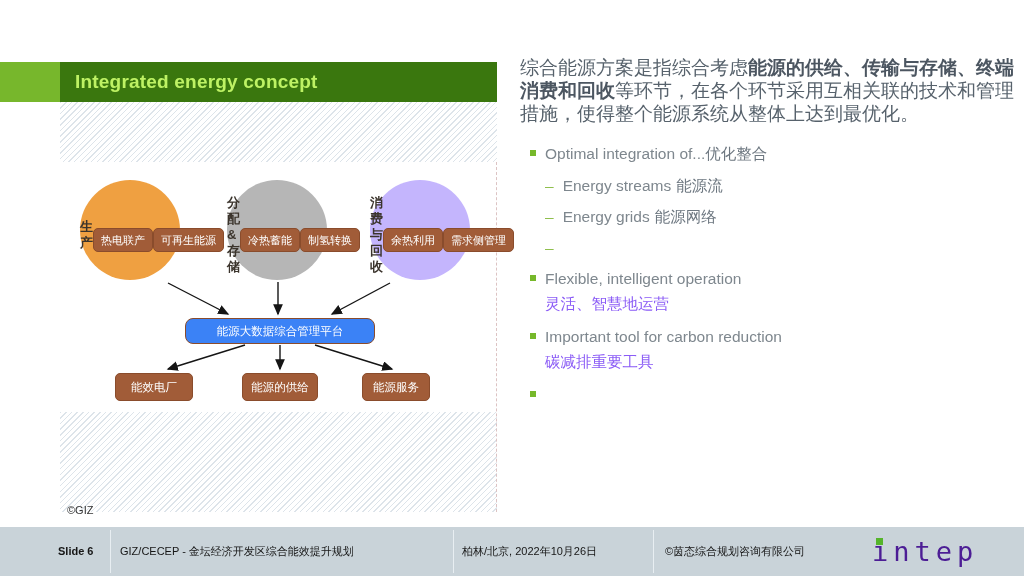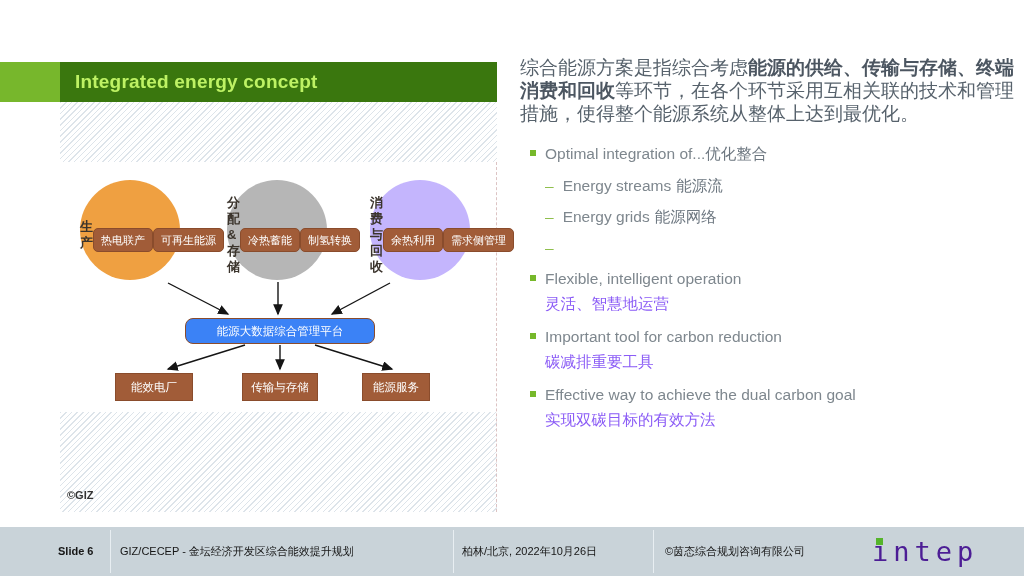--- a/index.html
+++ b/index.html
@@ -10,36 +10,36 @@
   .accent{position:absolute;left:0;top:62px;width:60px;height:40px;background:#77b72c;}
   .titlebar{position:absolute;left:60px;top:62px;width:437px;height:40px;background:#3a770e;display:flex;align-items:center;}
   .titlebar span{color:#bef264;font-size:19px;font-weight:bold;padding-left:15px;letter-spacing:.2px;}
 
   
   .hatch{position:absolute;left:60px;width:437px;
     background:repeating-linear-gradient(135deg,#dde4ea 0,#dde4ea 1px,#ffffff 1px,#ffffff 4px);}
   .hatch.top{top:102px;height:60px;}
   .hatch.bottom{top:412px;height:100px;}
   .dash-edge{position:absolute;left:496px;top:162px;height:350px;width:0;border-left:1px dashed #dcc3c3;}
-  .giz{position:absolute;left:67px;top:489px;font-size:11px;color:#333333;font-weight:bold;}
+  .giz{position:absolute;left:67px;top:504px;font-size:11px;color:#333333;}
 
   
   .circle{position:absolute;top:180px;width:100px;height:100px;border-radius:50%;
     display:flex;flex-direction:row;align-items:center;padding-top:10px;box-sizing:border-box;}
   .circle.c0{left:80px;background:#efa041;}
   .circle.c1{left:227px;background:#b6b6b6;}
   .circle.c2{left:370px;background:#c4b5fd;}
   .ctitle{font-size:13px;font-weight:bold;color:#3b342c;line-height:16px;}
   .cbox{margin-top:10px;background:#a15c38;border:1px solid #8a4c2c;border-radius:5px;
     color:#ffffff;font-size:11px;line-height:12px;padding:5px 7px;white-space:nowrap;}
   .platform{position:absolute;left:185px;top:318px;width:190px;height:26px;background:#3b82f6;
     border:1px solid #8a4c2c;border-radius:8px;color:#ffffff;font-size:11.5px;
     display:flex;align-items:center;justify-content:center;box-sizing:border-box;}
   .outbox{position:absolute;top:373px;height:28px;background:#a15c38;border:1px solid #8a4c2c;
-    border-radius:0;color:#ffffff;font-size:11.5px;display:flex;align-items:center;justify-content:center;box-sizing:border-box;}
+    border-radius:5px;color:#ffffff;font-size:11.5px;display:flex;align-items:center;justify-content:center;box-sizing:border-box;}
   .outbox.o0{left:115px;width:78px;}
   .outbox.o1{left:242px;width:76px;}
   .outbox.o2{left:362px;width:68px;}
   .arrows{position:absolute;left:0;top:0;width:1024px;height:576px;pointer-events:none;}
 
   
   .right{position:absolute;left:520px;top:56px;width:496px;}
   .lead{margin:0 0 18px 0;font-size:19px;line-height:23px;color:#57626c;}
   .lead .b{font-weight:bold;color:#4c5661;}
   .li1{display:flex;margin-bottom:11px;font-size:15.5px;line-height:21px;color:#7e878e;}
@@ -90,21 +90,21 @@
     <div class="cbox">制氢转换</div>
   </div>
   <div class="circle c2">
     <div class="ctitle">消费与回收</div>
     <div class="cbox">余热利用</div>
     <div class="cbox">需求侧管理</div>
   </div>
 
   <div class="platform">能源大数据综合管理平台</div>
   <div class="outbox o0">能效电厂</div>
-  <div class="outbox o1">传输与存储</div>
+  <div class="outbox o1">能源的供给</div>
   <div class="outbox o2">能源服务</div>
 
   <svg class="arrows" viewBox="0 0 1024 576">
     <defs>
       <marker id="ah" markerWidth="9" markerHeight="8" refX="7" refY="3.5" orient="auto">
         <path d="M0,0 L8,3.5 L0,7 z" fill="#151515"></path>
       </marker>
     </defs>
     <g stroke="#151515" stroke-width="1.4" marker-end="url(#ah)">
       <line x1="168" y1="283" x2="228" y2="314"></line>
@@ -139,21 +139,20 @@
     <div class="li1">
       <span class="sq"></span>
       <span><span>Flexible, intelligent operation</span><span class="zh-line">灵活、智慧地运营</span></span>
     </div>
     <div class="li1">
       <span class="sq"></span>
       <span><span>Important tool for carbon reduction</span><span class="zh-line">碳减排重要工具</span></span>
     </div>
     <div class="li1">
       <span class="sq"></span>
-      <span><span>Effective way to achieve the dual carbon goal</span><span class="zh-line">实现双碳目标的有效方法</span></span>
     </div>
   </div>
 
   <div class="footer">
     <span class="fitem f-slide">Slide 6</span>
     <div class="fdiv fd1"></div>
     <span class="fitem f-project">GIZ/CECEP - 金坛经济开发区综合能效提升规划</span>
     <div class="fdiv fd2"></div>
     <span class="fitem f-date">柏林/北京, 2022年10月26日</span>
     <div class="fdiv fd3"></div>

